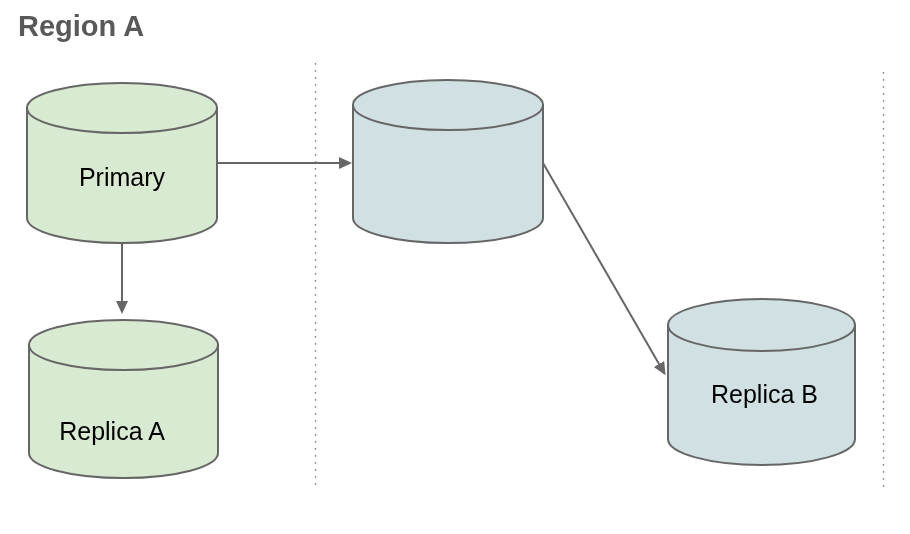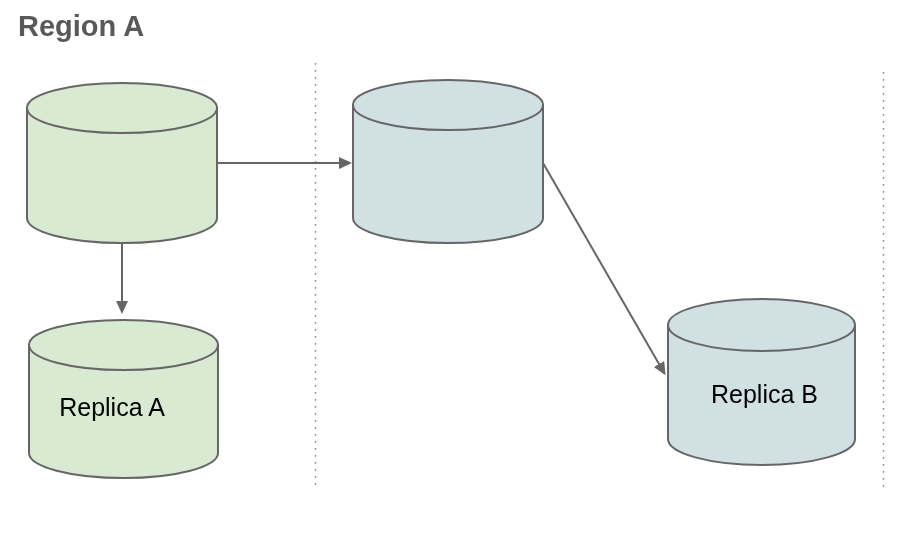--- a/index.html
+++ b/index.html
@@ -67,16 +67,17 @@
       <ellipse class="cyl cyl-blue" cx="761.5" cy="325" rx="93.5" ry="26"></ellipse>
     </g>
 
     <line class="edge" x1="217" y1="163" x2="350" y2="163" marker-end="url(#arrowhead)"></line>
     <line class="edge" x1="122" y1="243" x2="122" y2="312" marker-end="url(#arrowhead)"></line>
     <line class="edge" x1="543" y1="163" x2="664.5" y2="373.5" marker-end="url(#arrowhead)"></line>
   </svg>
 
   <div class="region-title" style="left:18px; top:10px;">Region A</div>
 
-  <div class="node-label" style="left:29px; top:392px; width:166px;">Replica A</div>
+  <div class="node-label" style="left:27px; top:162px; width:190px;">Primary</div>
+  <div class="node-label" style="left:29px; top:416px; width:166px;">Replica A</div>
   <div class="node-label" style="left:667px; top:379px; width:195px;text-align:center;">Replica B</div>
 
 </div>
 
 </body></html>

